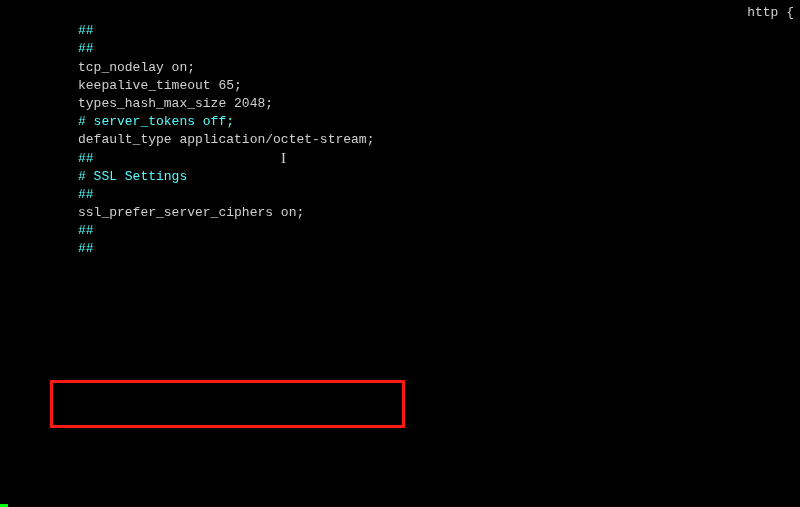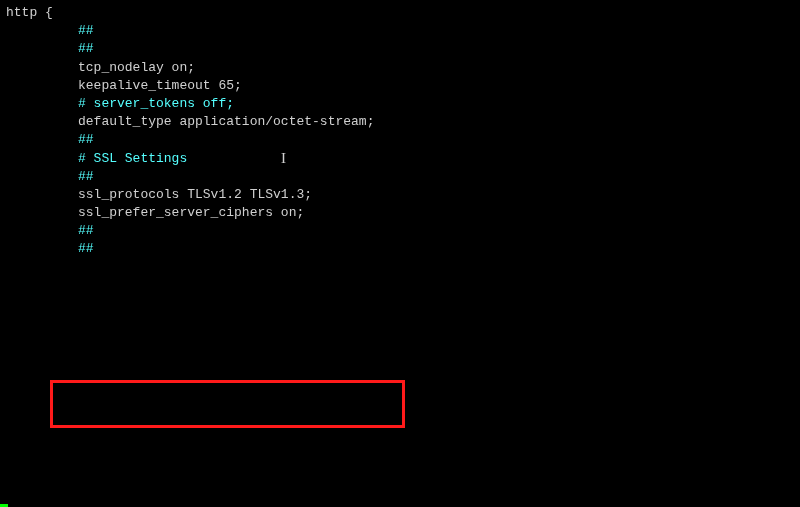--- a/index.html
+++ b/index.html
@@ -12,21 +12,21 @@
     width: 800px;
     height: 507px;
     overflow: hidden;
     padding: 4px 6px;
     position: relative;
   }
   .line { white-space: pre; }
   .kw { color: #55ffff; } 
   .txt { color: #d0d0d0; } 
   .indent1 { padding-left: 72px; }
-  .topline { padding-left: 0; }
+  .topline { padding-left: 0; text-align: right; }
   .highlight-box {
     position: absolute;
     border: 3px solid #ff1a1a;
     left: 50px;
     top: 380px;
     width: 355px;
     height: 48px;
     pointer-events: none;
   }
   .cursor {
@@ -53,30 +53,30 @@
 <body>
 
 <div>
   <div class="line topline"><span class="txt">http {</span></div>
   <div class="line indent1"><span></span></div>
   <div class="line indent1"><span class="kw">##</span></div>
   <div class="line indent1"><span class="kw">##</span></div>
   <div class="line indent1"><span></span></div>
   <div class="line indent1"><span class="txt">tcp_nodelay on;</span></div>
   <div class="line indent1"><span class="txt">keepalive_timeout 65;</span></div>
+  <div class="line indent1"><span class="txt">types_hash_max_size 2048;</span></div>
   <div class="line indent1"><span class="kw"># server_tokens off;</span></div>
   <div class="line indent1"><span></span></div>
   <div class="line indent1"><span></span></div>
   <div class="line indent1"><span class="txt">default_type application/octet-stream;</span></div>
   <div class="line indent1"><span></span></div>
   <div class="line indent1"><span class="kw">##</span></div>
   <div class="line indent1"><span class="kw"># SSL Settings</span></div>
   <div class="line indent1"><span class="kw">##</span></div>
   <div class="line indent1"><span></span></div>
-  <div class="line indent1"><span class="txt">ssl_protocols TLSv1.2 TLSv1.3;</span></div>
   <div class="line indent1"><span class="txt">ssl_prefer_server_ciphers on;</span></div>
   <div class="line indent1"><span></span></div>
   <div class="line indent1"><span class="kw">##</span></div>
   <div class="line indent1"><span class="kw">##</span></div>
 </div>
 
 <div class="highlight-box"></div>
 <div class="cursor">I</div>
 <div class="bottom-mark"></div>
 

